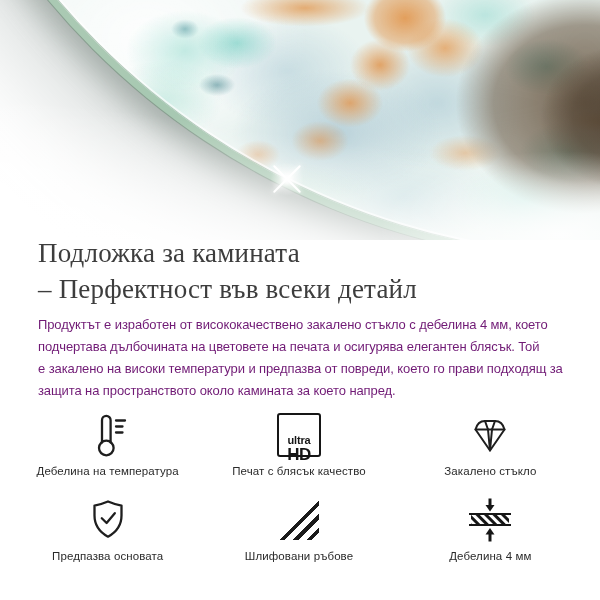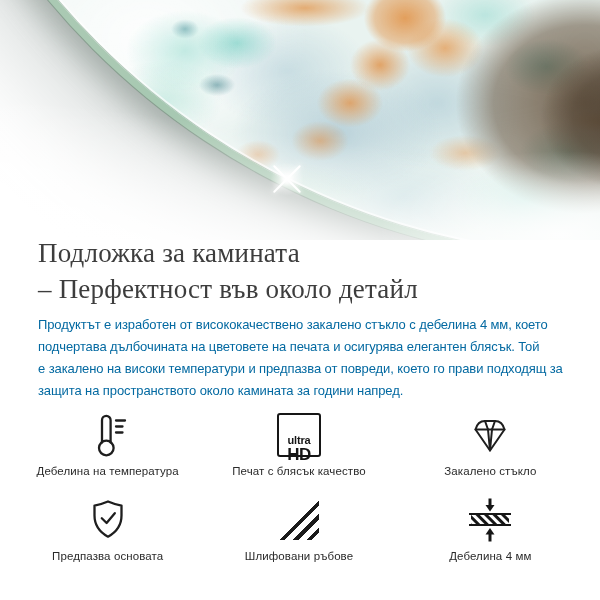--- a/index.html
+++ b/index.html
@@ -66,21 +66,21 @@
   .sparkle::before { left:0; top:18px; width:38px; height:2px; }
   .sparkle::after  { left:18px; top:0; width:2px; height:38px; }
   .hero-fade { position:absolute; inset:0; pointer-events:none;
     background:
       radial-gradient(ellipse 260px 120px at 560px 235px, rgba(255,255,255,0.85), transparent 70%),
       linear-gradient(188deg, rgba(255,255,255,0) 55%, rgba(255,255,255,0.55) 78%, rgba(255,255,255,0.97) 96%); }
 
   
   h1 { margin:-5px 20px 0 38px; font-family:"Liberation Serif", serif;
        font-weight:400; font-size:27px; line-height:36px; color:#3d3d3d; letter-spacing:0.2px; }
-  .desc { margin:7px 20px 0 38px; color:#0369a1; font-size:13px; letter-spacing:-0.1px; }
+  .desc { margin:7px 20px 0 38px; color:#701a75; font-size:13px; letter-spacing:-0.1px; }
   .desc div { line-height:22px; white-space:nowrap; }
 
   
   .features { margin:10px 14px 0 12px; display:grid; grid-template-columns:repeat(3,1fr); row-gap:18px; }
   .feature { display:flex; flex-direction:column; align-items:center; }
   .icon-box { height:46px; display:flex; align-items:center; justify-content:center; }
   .feature .label { margin-top:5px; font-size:11.5px; line-height:16px; color:#2a2a2a; letter-spacing:0.1px; }
   .stroke-ico { stroke:#1e1e1e; fill:none; stroke-linecap:round; stroke-linejoin:round; }
 
   .uhd-badge { width:40px; height:40px; border:2.5px solid #161616; border-radius:3px;
@@ -96,27 +96,27 @@
 <body>
 
 <div class="page">
 
   <section class="hero">
     <div class="glass-disc"></div>
     <div class="sparkle"></div>
     <div class="hero-fade"></div>
   </section>
 
-  <h1><span>Подложка за камината</span><br><span>– Перфектност във около детайл</span></h1>
+  <h1><span>Подложка за камината</span><br><span>– Перфектност във всеки детайл</span></h1>
 
   <div class="desc">
     <div>Продуктът е изработен от висококачествено закалено стъкло с дебелина 4 мм, което</div>
     <div>подчертава дълбочината на цветовете на печата и осигурява елегантен блясък. Той</div>
     <div>е закалено на високи температури и предпазва от повреди, което го прави подходящ за</div>
-    <div>защита на пространството около камината за години напред.</div>
+    <div>защита на пространството около камината за което напред.</div>
   </div>
 
   <div class="features">
 
     <div class="feature">
       <div class="icon-box">
         <svg width="40" height="46" viewBox="0 0 40 46">
           <g class="stroke-ico" stroke-width="2.3">
             <path d="M14 30.5 V8.2 a4.3 4.3 0 0 1 8.6 0 V30.5"></path>
             <circle cx="18.3" cy="36" r="7.3"></circle>

